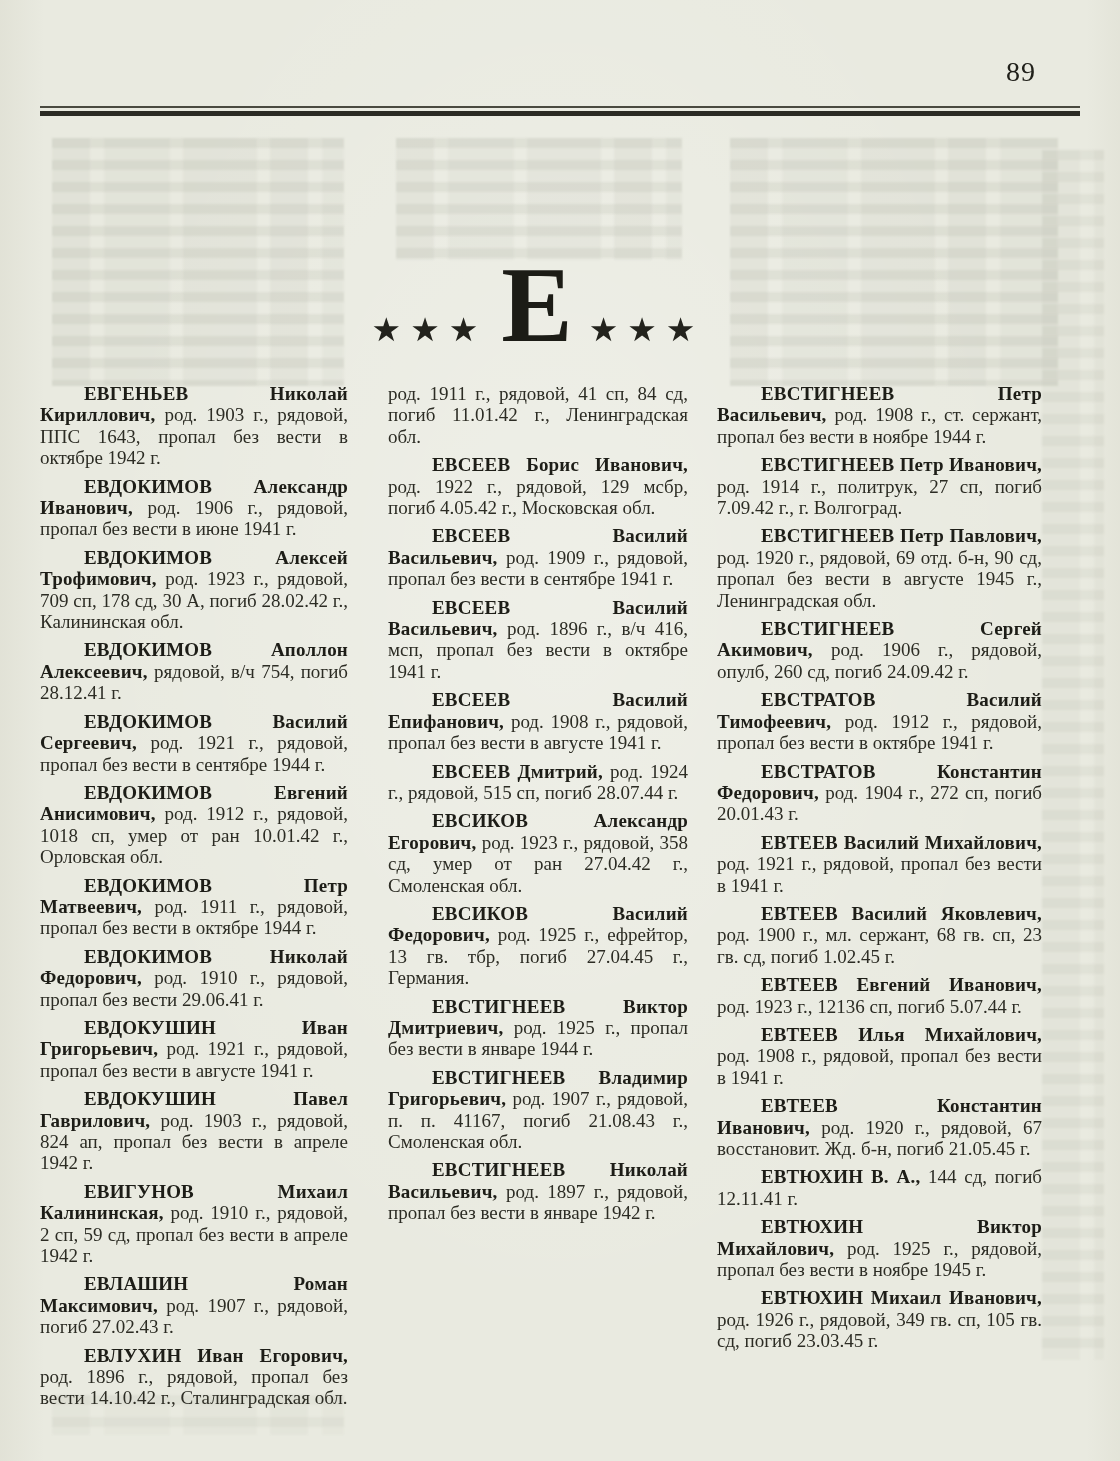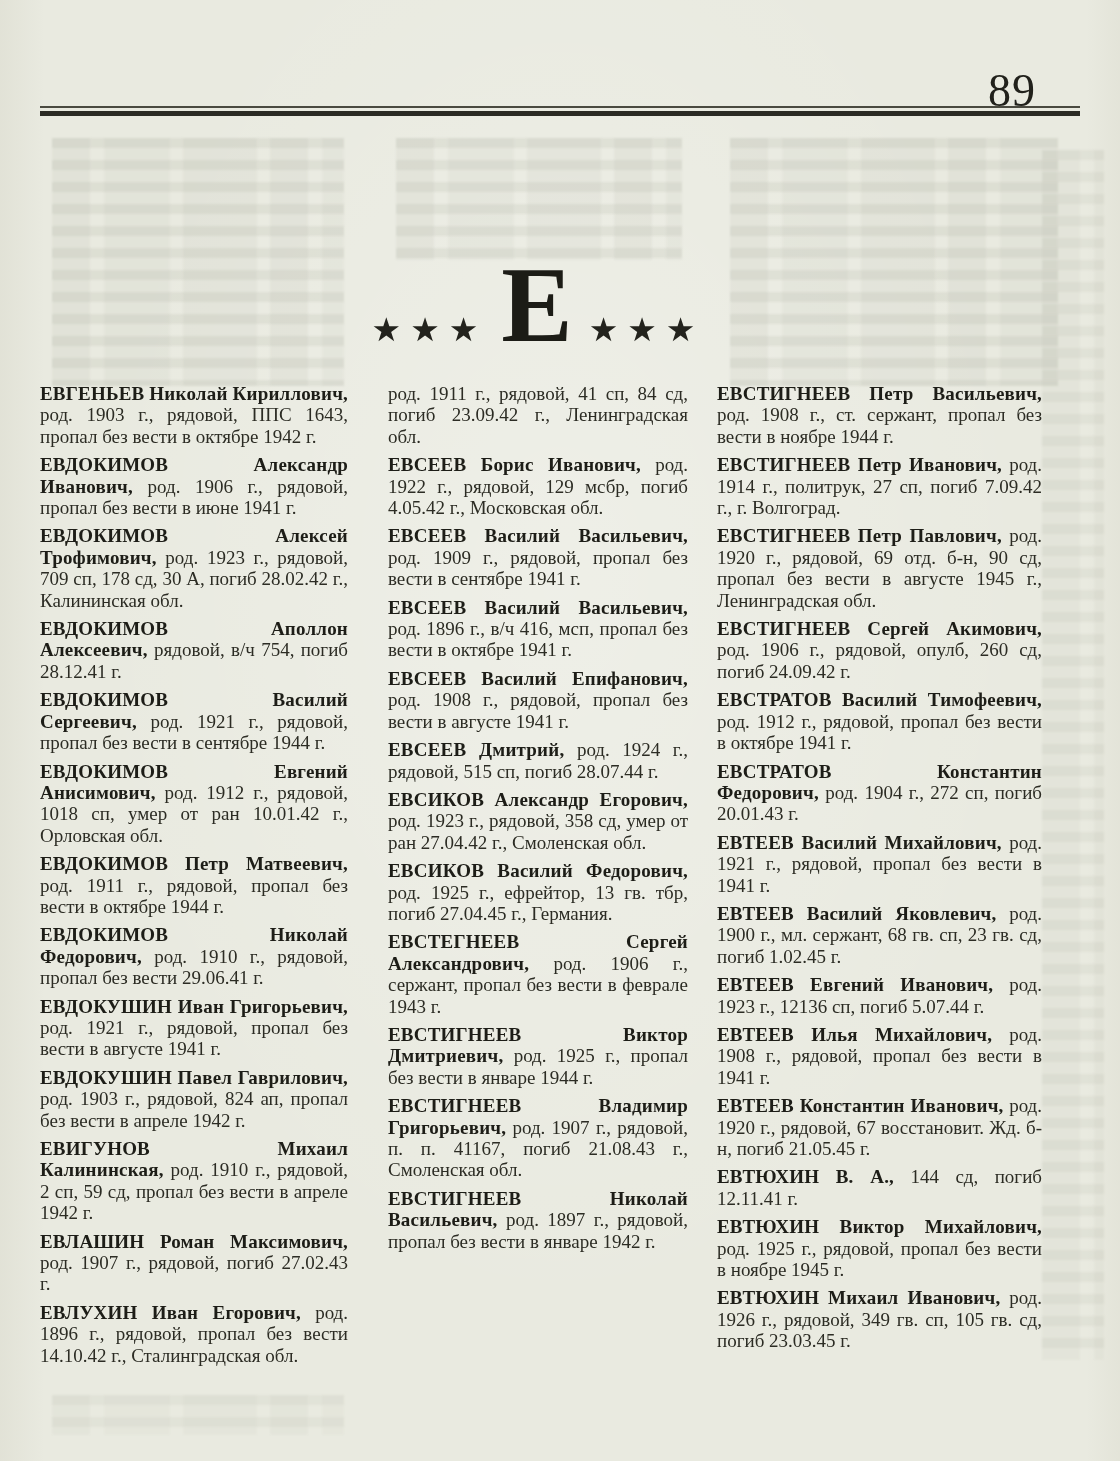--- a/index.html
+++ b/index.html
@@ -6,22 +6,22 @@
   body{
     width:1120px;height:1461px;position:relative;overflow:hidden;
     background:#e9eae0;
     background-image:
       radial-gradient(ellipse at 50% 40%, rgba(255,255,255,0.25) 0%, rgba(0,0,0,0) 60%),
       linear-gradient(90deg, rgba(160,155,130,0.10) 0%, rgba(0,0,0,0) 4%, rgba(0,0,0,0) 97%, rgba(160,155,130,0.08) 100%);
     font-family:"Liberation Serif","DejaVu Serif",serif;
     color:#2c2c24;
   }
   .page-number{
-    position:absolute;top:64px;right:84px;
-    font-size:46px;color:#21211b;letter-spacing:1px;
+    position:absolute;top:56px;right:84px;
+    font-size:28px;color:#21211b;letter-spacing:1px;
   }
   .top-rule{
     position:absolute;left:40px;top:106px;width:1040px;height:3px;
     border-top:2px solid #4a4a40;
     border-bottom:5px solid #2b2b24;
   }
   
   .ghost{
     position:absolute;pointer-events:none;opacity:.55;filter:blur(1.2px);
     background:
@@ -49,21 +49,21 @@
   .section-stars.right{letter-spacing:9px;margin-left:2px;}
 
   .col{
     position:absolute;top:383px;
     font-size:19px;line-height:21.4px;text-align:justify;
   }
   .col-1{left:40px;width:308px;}
   .col-2{left:388px;width:300px;}
   .col-3{left:717px;width:325px;}
   .entry{margin:0 0 7px 0;}
-  .entry-name{font-weight:bold;color:#1d1d17;letter-spacing:0.2px;}
+  .entry-name{font-weight:bold;color:#1d1d17;letter-spacing:0.2px;margin-left:44px;}
 </style>
 </head>
 <body>
 
 <div class="ghost ghost-a"></div>
 <div class="ghost ghost-b"></div>
 <div class="ghost ghost-c"></div>
 <div class="ghost ghost-d"></div>
 <div class="ghost ghost-e"></div>
 
@@ -85,29 +85,28 @@
     <p class="entry"><b class="entry-name">ЕВДОКИМОВ Евгений Анисимович,</b> <span>род. 1912 г., рядовой, 1018 сп, умер от ран 10.01.42 г., Орловская обл.</span></p>
     <p class="entry"><b class="entry-name">ЕВДОКИМОВ Петр Матвеевич,</b> <span>род. 1911 г., рядовой, пропал без вести в октябре 1944 г.</span></p>
     <p class="entry"><b class="entry-name">ЕВДОКИМОВ Николай Федорович,</b> <span>род. 1910 г., рядовой, пропал без вести 29.06.41 г.</span></p>
     <p class="entry"><b class="entry-name">ЕВДОКУШИН Иван Григорьевич,</b> <span>род. 1921 г., рядовой, пропал без вести в августе 1941 г.</span></p>
     <p class="entry"><b class="entry-name">ЕВДОКУШИН Павел Гаврилович,</b> <span>род. 1903 г., рядовой, 824 ап, пропал без вести в апреле 1942 г.</span></p>
     <p class="entry"><b class="entry-name">ЕВИГУНОВ Михаил Калининская,</b> <span>род. 1910 г., рядовой, 2 сп, 59 сд, пропал без вести в апреле 1942 г.</span></p>
     <p class="entry"><b class="entry-name">ЕВЛАШИН Роман Максимович,</b> <span>род. 1907 г., рядовой, погиб 27.02.43 г.</span></p>
     <p class="entry"><b class="entry-name">ЕВЛУХИН Иван Егорович,</b> <span>род. 1896 г., рядовой, пропал без вести 14.10.42 г., Сталинградская обл.</span></p>
   </div>
 <div class="col col-2">
-    <p class="entry"><span>род. 1911 г., рядовой, 41 сп, 84 сд, погиб 23.09.42 г., Ленинградская обл.</span></p>
+    <p class="entry"><span>род. 1911 г., рядовой, 41 сп, 84 сд, погиб 11.01.42 г., Ленинградская обл.</span></p>
     <p class="entry"><b class="entry-name">ЕВСЕЕВ Борис Иванович,</b> <span>род. 1922 г., рядовой, 129 мсбр, погиб 4.05.42 г., Московская обл.</span></p>
     <p class="entry"><b class="entry-name">ЕВСЕЕВ Василий Васильевич,</b> <span>род. 1909 г., рядовой, пропал без вести в сентябре 1941 г.</span></p>
     <p class="entry"><b class="entry-name">ЕВСЕЕВ Василий Васильевич,</b> <span>род. 1896 г., в/ч 416, мсп, пропал без вести в октябре 1941 г.</span></p>
     <p class="entry"><b class="entry-name">ЕВСЕЕВ Василий Епифанович,</b> <span>род. 1908 г., рядовой, пропал без вести в августе 1941 г.</span></p>
     <p class="entry"><b class="entry-name">ЕВСЕЕВ Дмитрий,</b> <span>род. 1924 г., рядовой, 515 сп, погиб 28.07.44 г.</span></p>
     <p class="entry"><b class="entry-name">ЕВСИКОВ Александр Егорович,</b> <span>род. 1923 г., рядовой, 358 сд, умер от ран 27.04.42 г., Смоленская обл.</span></p>
     <p class="entry"><b class="entry-name">ЕВСИКОВ Василий Федорович,</b> <span>род. 1925 г., ефрейтор, 13 гв. тбр, погиб 27.04.45 г., Германия.</span></p>
-    <p class="entry"><b class="entry-name">ЕВСТЕГНЕЕВ Сергей Александрович,</b> <span>род. 1906 г., сержант, пропал без вести в феврале 1943 г.</span></p>
     <p class="entry"><b class="entry-name">ЕВСТИГНЕЕВ Виктор Дмитриевич,</b> <span>род. 1925 г., пропал без вести в январе 1944 г.</span></p>
     <p class="entry"><b class="entry-name">ЕВСТИГНЕЕВ Владимир Григорьевич,</b> <span>род. 1907 г., рядовой, п. п. 41167, погиб 21.08.43 г., Смоленская обл.</span></p>
     <p class="entry"><b class="entry-name">ЕВСТИГНЕЕВ Николай Васильевич,</b> <span>род. 1897 г., рядовой, пропал без вести в январе 1942 г.</span></p>
   </div>
 <div class="col col-3">
     <p class="entry"><b class="entry-name">ЕВСТИГНЕЕВ Петр Васильевич,</b> <span>род. 1908 г., ст. сержант, пропал без вести в ноябре 1944 г.</span></p>
     <p class="entry"><b class="entry-name">ЕВСТИГНЕЕВ Петр Иванович,</b> <span>род. 1914 г., политрук, 27 сп, погиб 7.09.42 г., г. Волгоград.</span></p>
     <p class="entry"><b class="entry-name">ЕВСТИГНЕЕВ Петр Павлович,</b> <span>род. 1920 г., рядовой, 69 отд. б-н, 90 сд, пропал без вести в августе 1945 г., Ленинградская обл.</span></p>
     <p class="entry"><b class="entry-name">ЕВСТИГНЕЕВ Сергей Акимович,</b> <span>род. 1906 г., рядовой, опулб, 260 сд, погиб 24.09.42 г.</span></p>
     <p class="entry"><b class="entry-name">ЕВСТРАТОВ Василий Тимофеевич,</b> <span>род. 1912 г., рядовой, пропал без вести в октябре 1941 г.</span></p>

